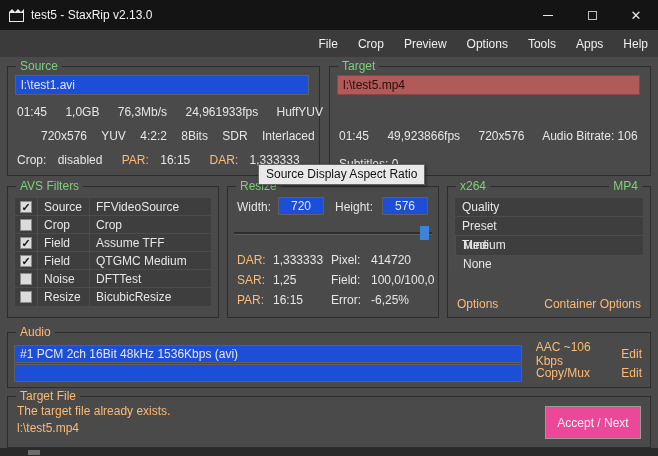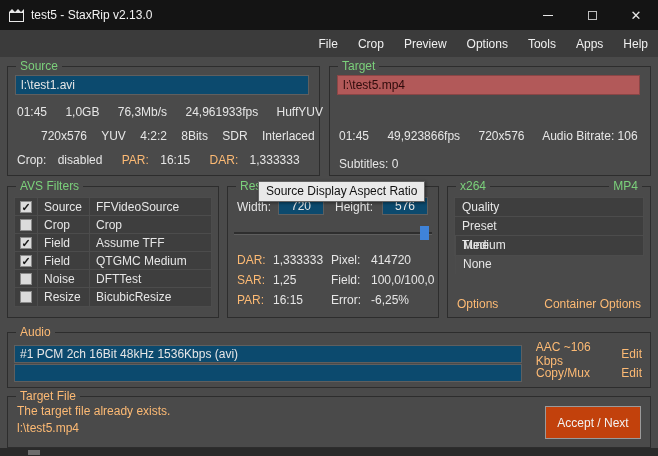--- a/index.html
+++ b/index.html
@@ -33,21 +33,21 @@
   
   .group { position:absolute; border:1px solid #2d2d2d; }
   .g-title {
     position:absolute; top:-8px; left:8px; background:#4a4a4a;
     padding:0 4px; color:#7bd07b; font-size:12px; line-height:14px; white-space:nowrap;
   }
   .g-title.white { color:#fdba74; }
   .green { color:#fdba74; }
   
   .tb {
-    background:#0c4a6e; border:1px solid #5f5f5f; color:#e6e6e6;
+    background:#1d4ed8; border:1px solid #5f5f5f; color:#e6e6e6;
     font-family:"Liberation Sans",sans-serif; font-size:12px; padding:0 5px; height:20px;
   }
   .tb.red { background:#b25959; border-color:#8a4646; color:#2e0b0b; }
   .tb.num { width:46px; height:18px; text-align:center; }
   
   #source-group { left:7px; top:66px; width:313px; height:110px; }
   #target-group { left:329px; top:66px; width:322px; height:110px; }
   .file-input { position:absolute; left:7px; top:8px; right:10px; }
   .info-line { position:absolute; left:9px; white-space:nowrap; }
   .seg { margin-right:15px; }
@@ -97,27 +97,27 @@
   .a-row2 { top:31px; }
   .a-input { width:508px; height:18px; }
   .a-codec { margin-left:14px; }
   .a-edit { margin-left:auto; }
   
   #targetfile-group { left:7px; top:396px; width:644px; height:52px; }
   .tf-msg { position:absolute; left:9px; top:7px; }
   .tf-path { position:absolute; left:9px; top:24px; }
   .accept-btn {
     position:absolute; right:9px; top:9px; width:96px; height:33px;
-    background:#c2410c; border:1px solid #9a9a9a; color:#f2f2f2;
+    background:#ec4899; border:1px solid #9a9a9a; color:#f2f2f2;
     font-family:"Liberation Sans",sans-serif; font-size:12px;
     display:flex; align-items:center; justify-content:center;text-align:center;
   }
   
   .tooltip {
-    position:absolute; left:258px; top:181px; z-index:20;
+    position:absolute; left:258px; top:164px; z-index:20;
     background:#e9e9e9; color:#111; border:1px solid #646464;
     padding:2px 7px 3px 7px; white-space:nowrap;
     box-shadow:1px 1px 3px rgba(0,0,0,.45);
   }
   
   .bottom-strip { position:absolute; left:0; right:0; bottom:0; height:8px; background:#2a2a2a; }
   .bottom-blip { position:absolute; left:28px; bottom:1px; width:12px; height:5px; background:#6d6d6d; }
 </style>
 </head>
 <body>

